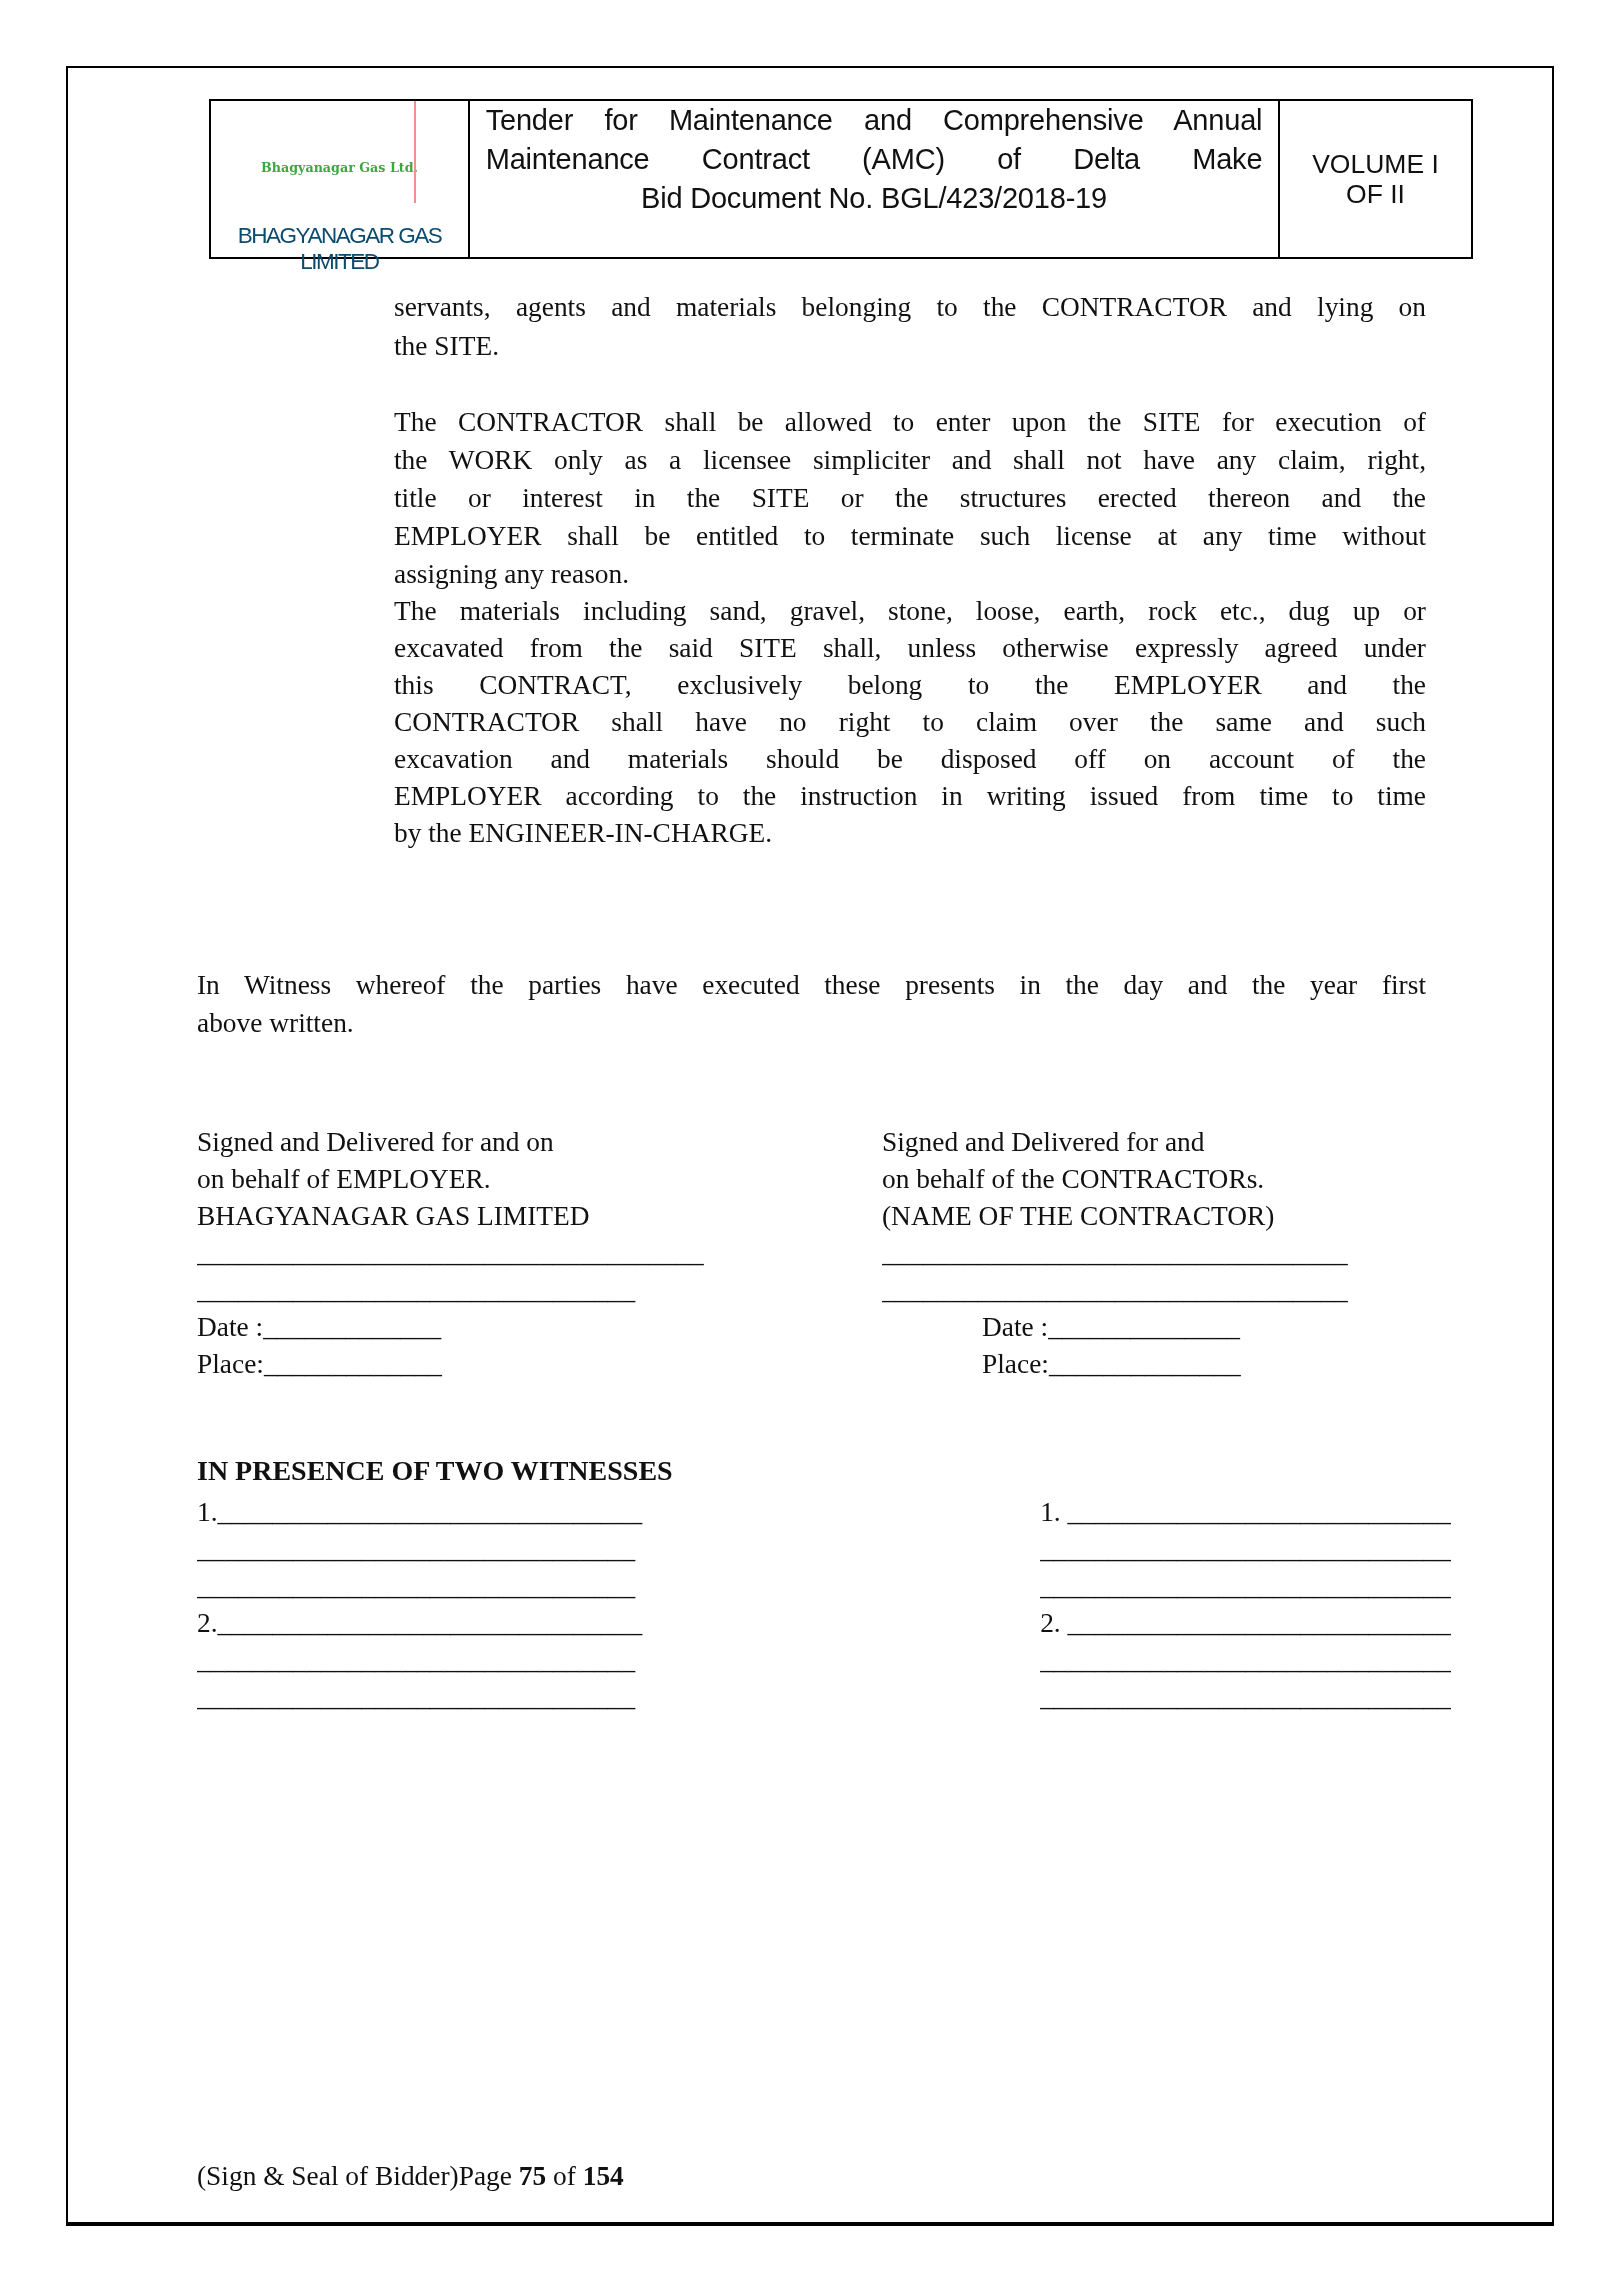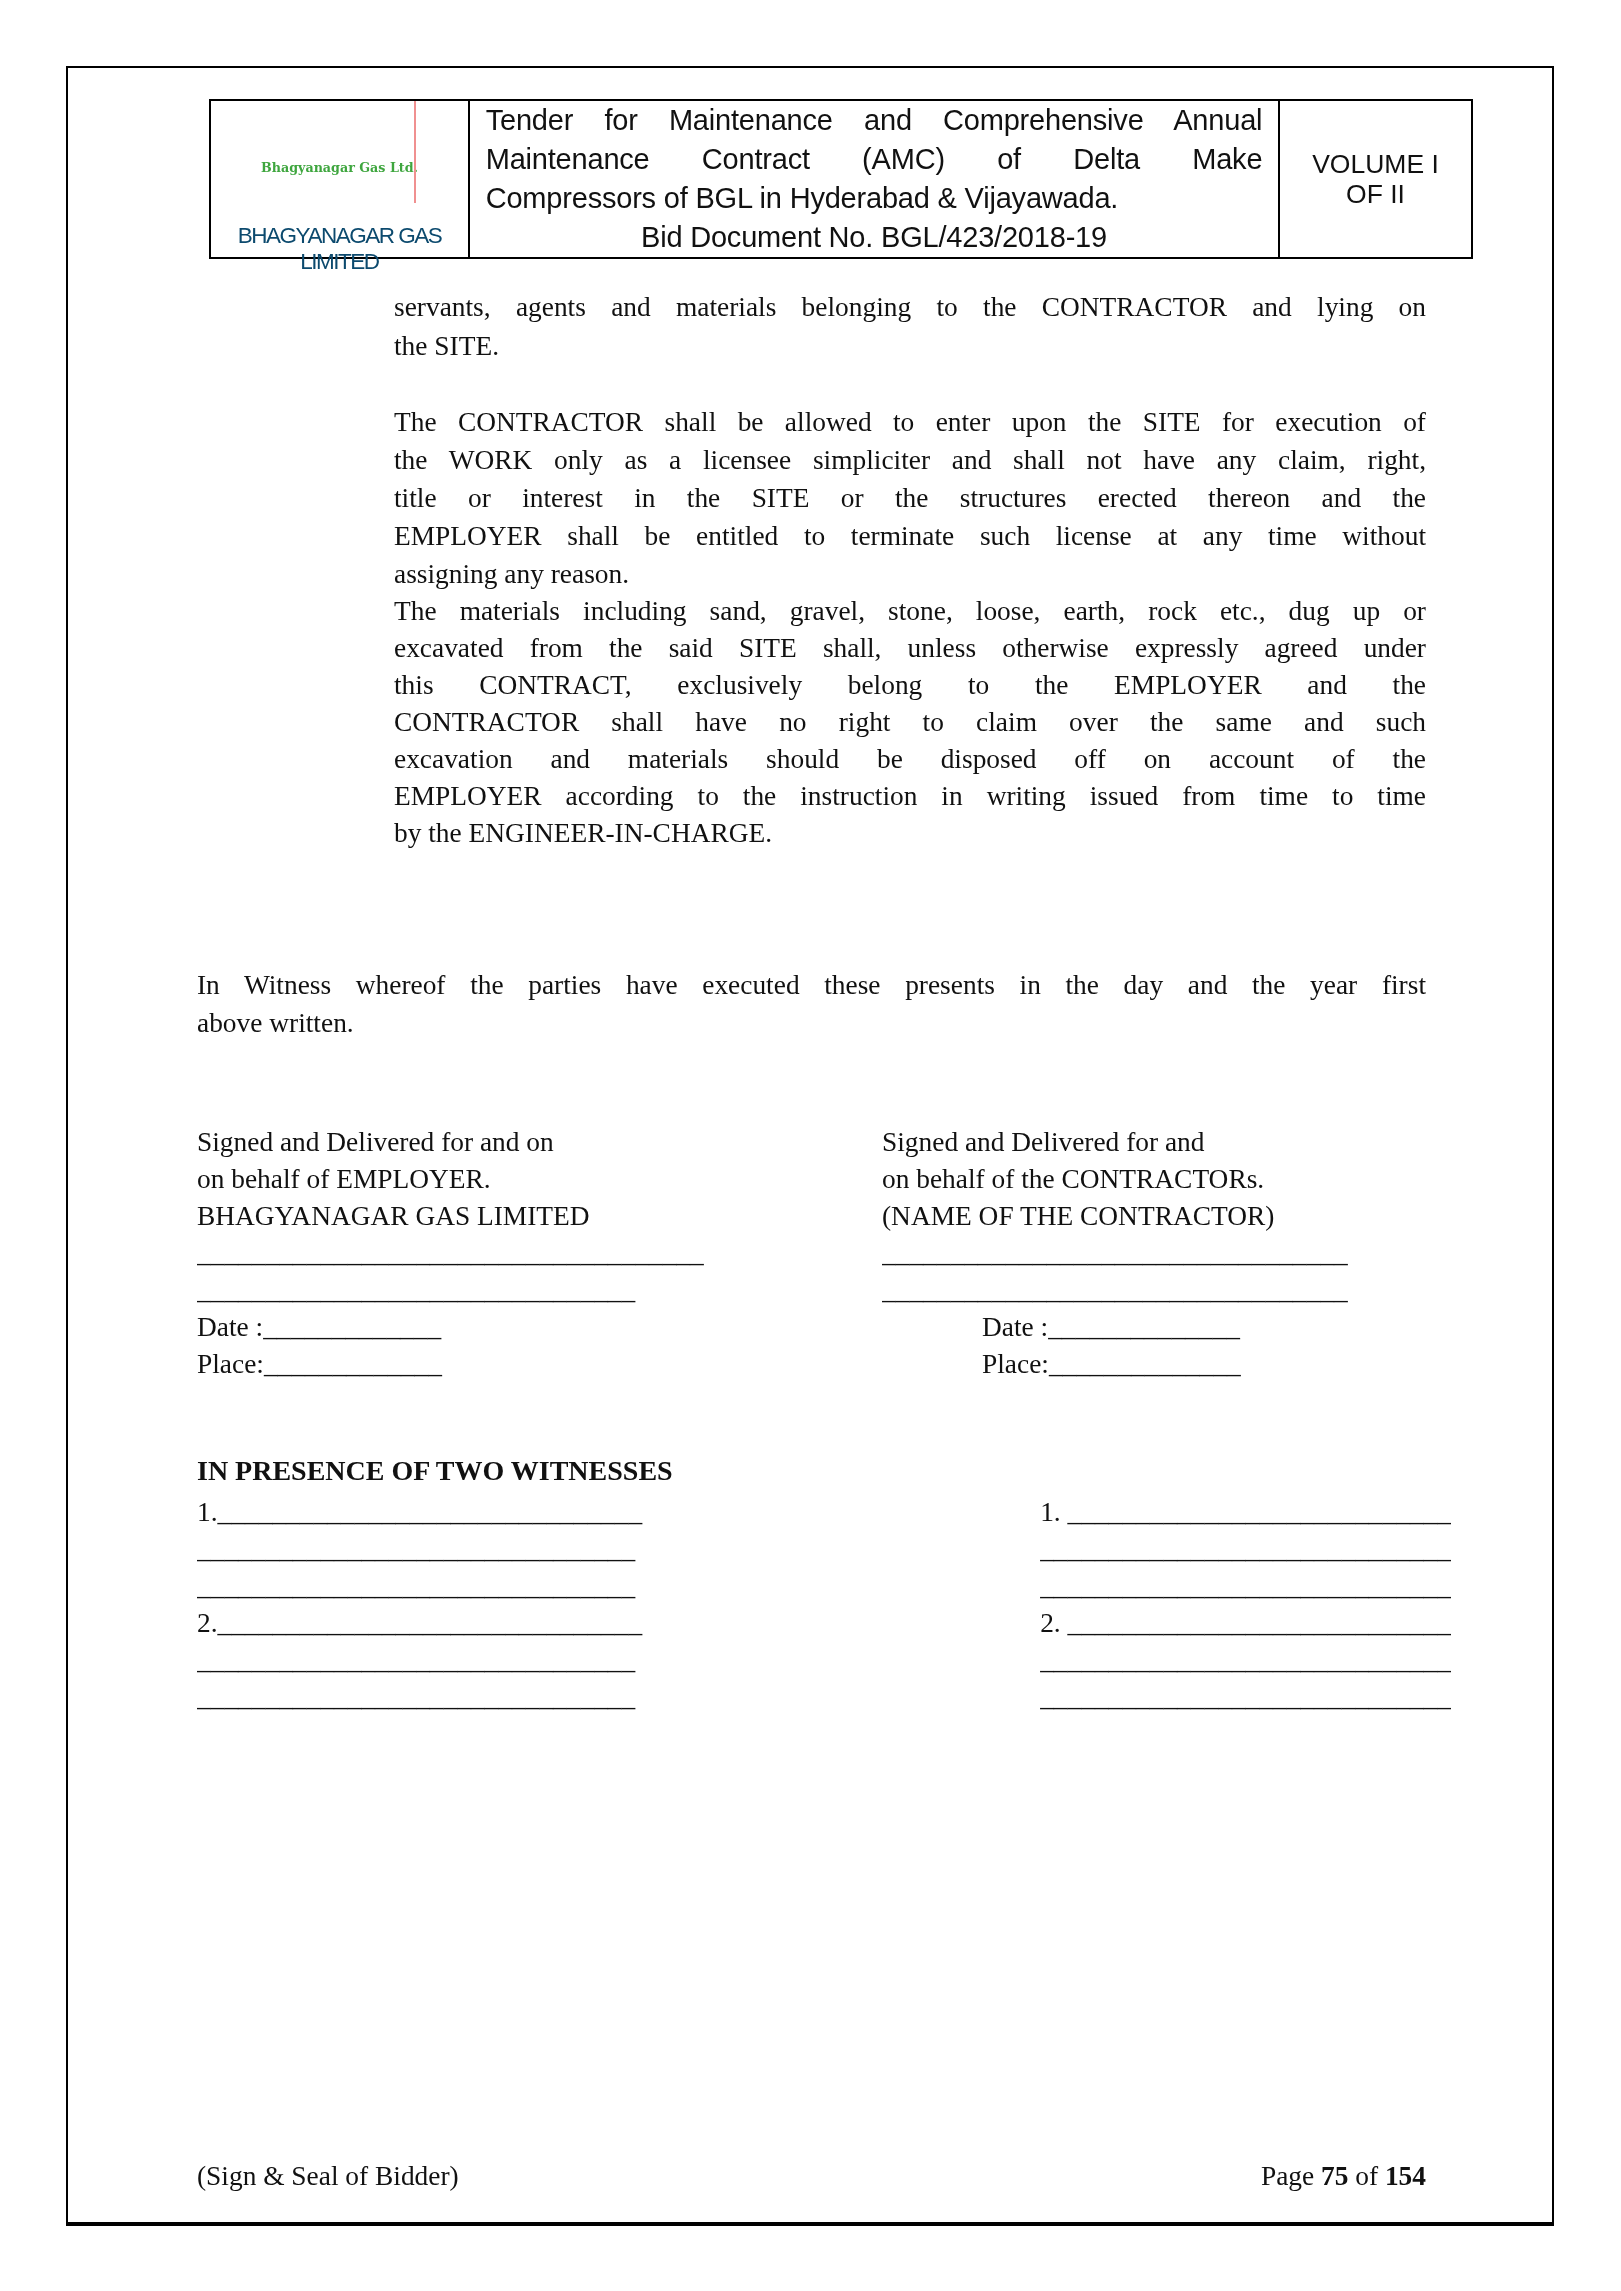--- a/index.html
+++ b/index.html
@@ -30,21 +30,21 @@
   
   .blk{font-size:27.4px;}
   .lh40{line-height:39px;} .lh40>div{height:39px;overflow:hidden;}
   .lh39{line-height:38px;} .lh39>div{height:38px;overflow:hidden;}
   .lh38{line-height:37px;} .lh38>div{height:37px;overflow:hidden;}
   .stretch{text-align:justify;text-align-last:justify;}
   .center{text-align:center;}
   .indent102{padding-left:100px;}
   .b{font-weight:bold;}
   #witness-heading{font-weight:bold;font-size:28px;line-height:39px;}
-  #footer-row{display:flex;justify-content:space-between;font-size:27.4px;line-height:39px;}
+  #footer-row{display:flex;justify-content:flex-start;font-size:27.4px;line-height:39px;}
   #footer-page{white-space:pre;}
 </style>
 </head>
 <body>
 
 <div id="page">
 
   <div id="page-border" class="abs"></div>
 
   <div id="header-table" class="abs">
@@ -76,21 +76,20 @@
       <div id="logo-subtitle">Bhagyanagar Gas Ltd.</div>
       <div id="logo-company">
         <div>BHAGYANAGAR GAS</div>
         <div>LIMITED</div>
       </div>
     </div>
 
     <div id="title-cell">
       <div class="stretch">Tender for Maintenance and Comprehensive Annual</div>
       <div class="stretch">Maintenance Contract (AMC) of Delta Make</div>
-      <div>Compressors of BGL in Hyderabad &amp; Vijayawada.</div>
       <div class="center">Bid Document No. BGL/423/2018-19</div>
     </div>
 
     <div id="volume-cell">
       <div>VOLUME I</div>
       <div>OF II</div>
     </div>
   </div>
 
   <div class="abs blk lh40" style="left:394px;top:288px;width:1032px;">

